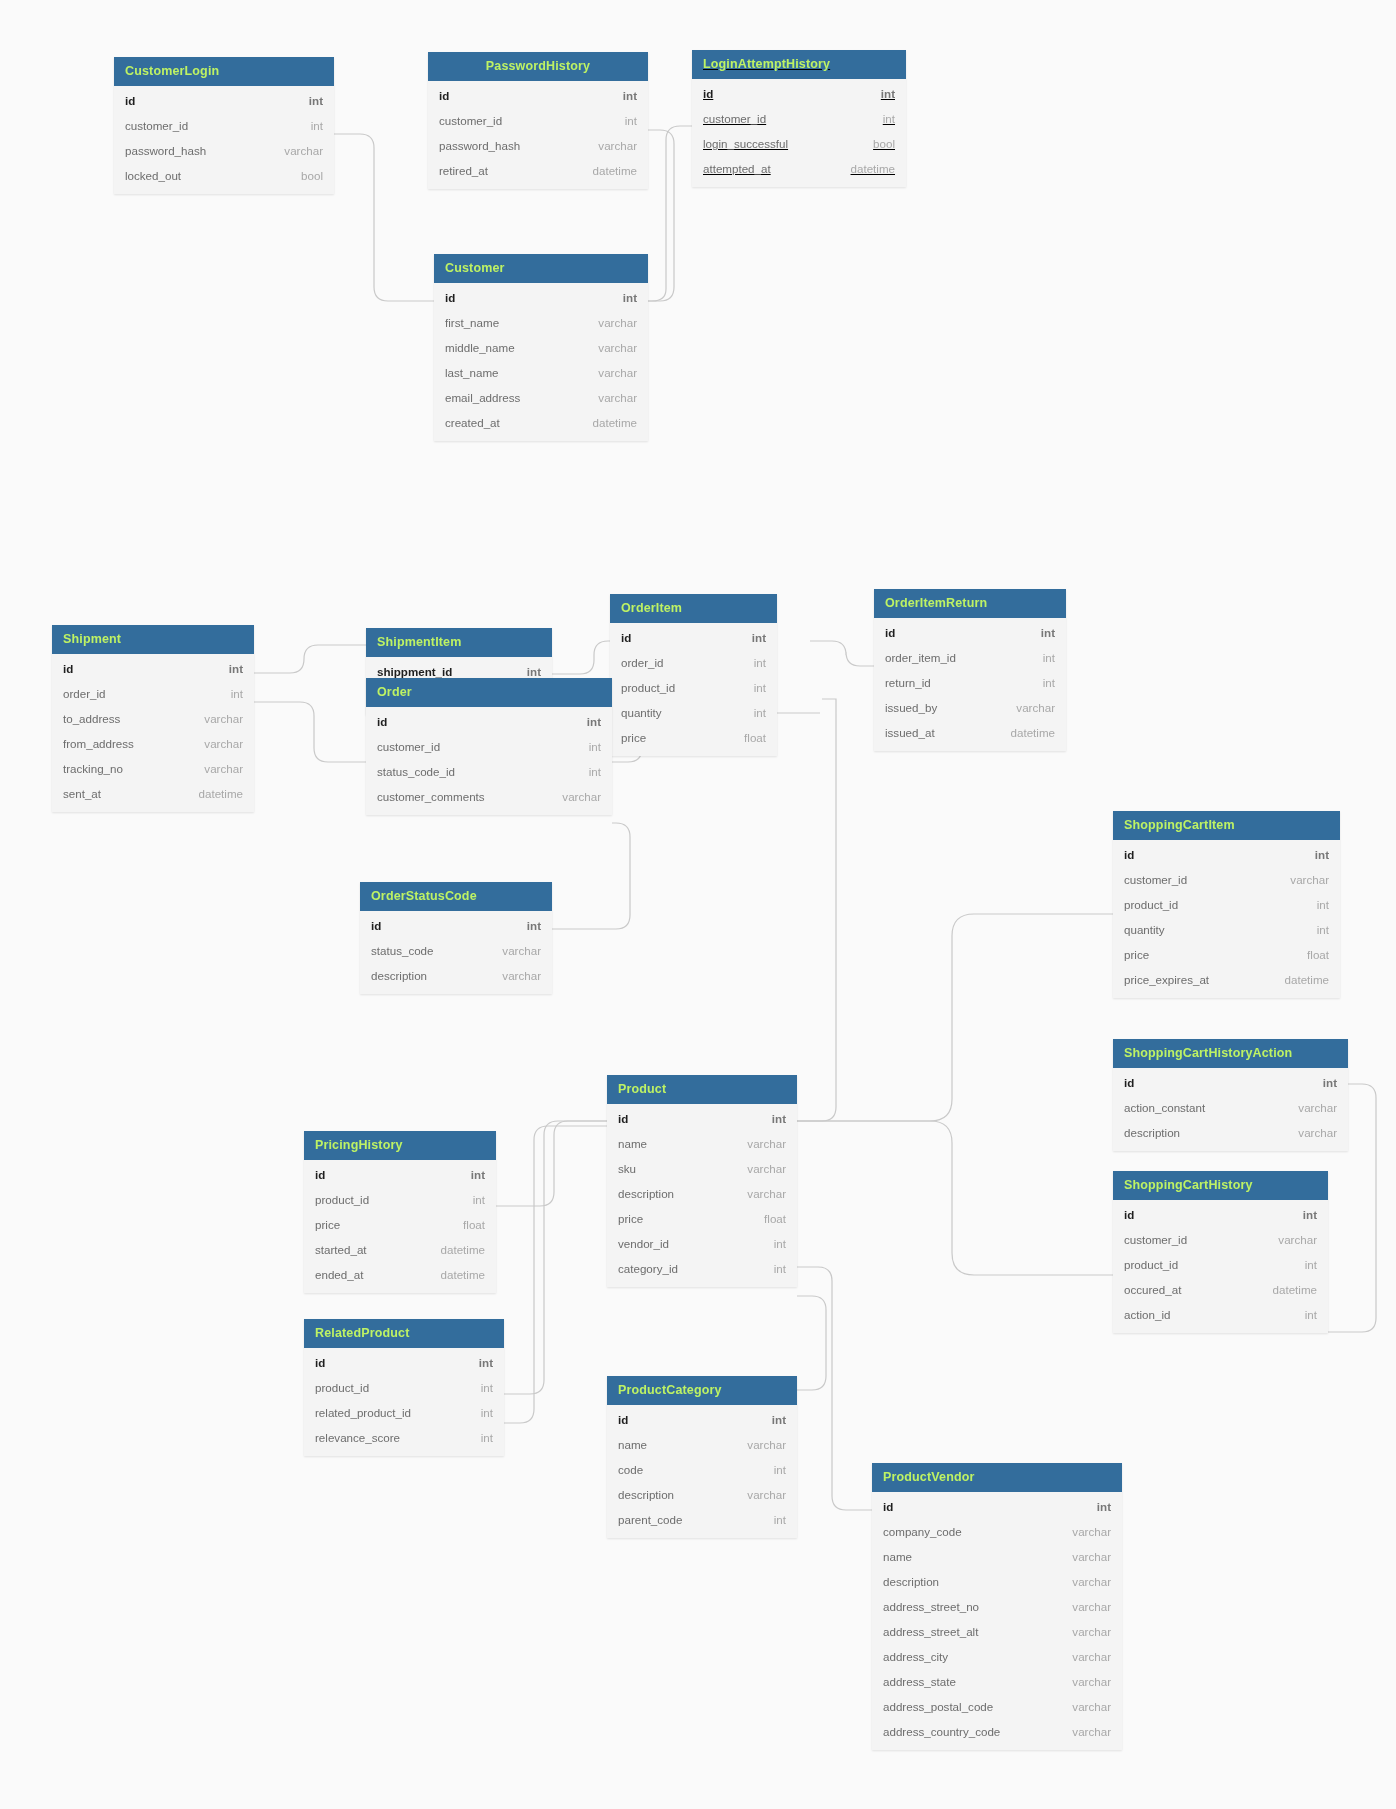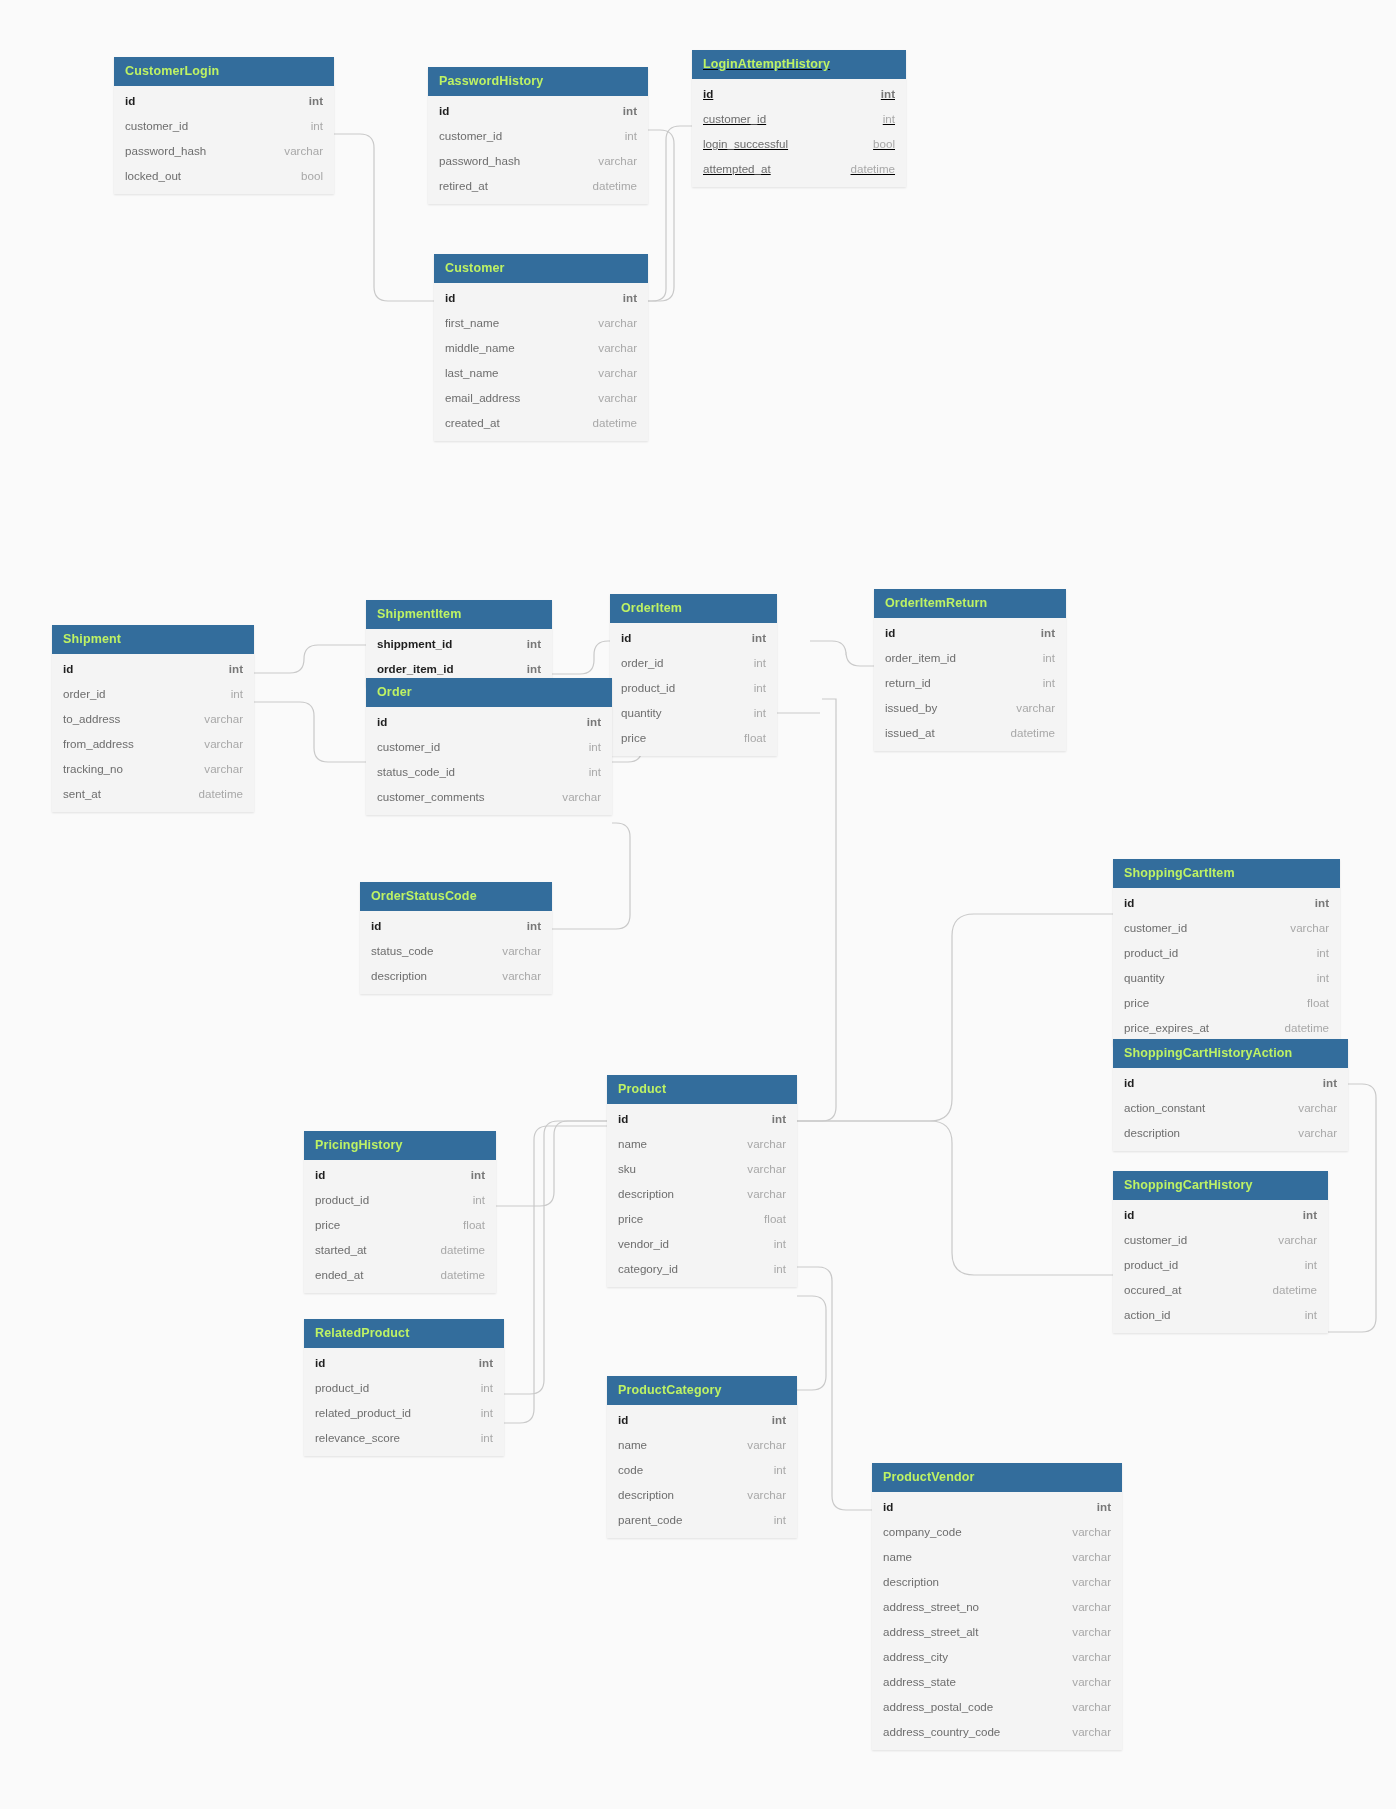--- a/index.html
+++ b/index.html
@@ -88,21 +88,21 @@
         <div class="field">
           <span class="fname">password_hash</span>
           <span class="ftype">varchar</span>
         </div>
         <div class="field">
           <span class="fname">locked_out</span>
           <span class="ftype">bool</span>
         </div>
       </div>
     </div>
-    <div class="entity" style="left: 428px; top: 67px; width: 220px;">
+    <div class="entity" style="left: 428px; top: 52px; width: 220px; text-align: center;">
       <div class="ehead">PasswordHistory</div>
       <div class="ebody">
         <div class="field key">
           <span class="fname">id</span>
           <span class="ftype">int</span>
         </div>
         <div class="field">
           <span class="fname">customer_id</span>
           <span class="ftype">int</span>
         </div>
@@ -188,21 +188,21 @@
         <div class="field">
           <span class="fname">tracking_no</span>
           <span class="ftype">varchar</span>
         </div>
         <div class="field">
           <span class="fname">sent_at</span>
           <span class="ftype">datetime</span>
         </div>
       </div>
     </div>
-    <div class="entity" style="left: 366px; top: 600px; width: 186px;">
+    <div class="entity" style="left: 366px; top: 628px; width: 186px;">
       <div class="ehead">ShipmentItem</div>
       <div class="ebody">
         <div class="field key">
           <span class="fname">shippment_id</span>
           <span class="ftype">int</span>
         </div>
         <div class="field key">
           <span class="fname">order_item_id</span>
           <span class="ftype">int</span>
         </div>
@@ -289,21 +289,21 @@
         <div class="field">
           <span class="fname">status_code</span>
           <span class="ftype">varchar</span>
         </div>
         <div class="field">
           <span class="fname">description</span>
           <span class="ftype">varchar</span>
         </div>
       </div>
     </div>
-    <div class="entity" style="left: 1113px; top: 811px; width: 227px; margin-top: 48px;">
+    <div class="entity" style="left: 1113px; top: 811px; width: 227px;">
       <div class="ehead">ShoppingCartItem</div>
       <div class="ebody">
         <div class="field key">
           <span class="fname">id</span>
           <span class="ftype">int</span>
         </div>
         <div class="field">
           <span class="fname">customer_id</span>
           <span class="ftype">varchar</span>
         </div>

